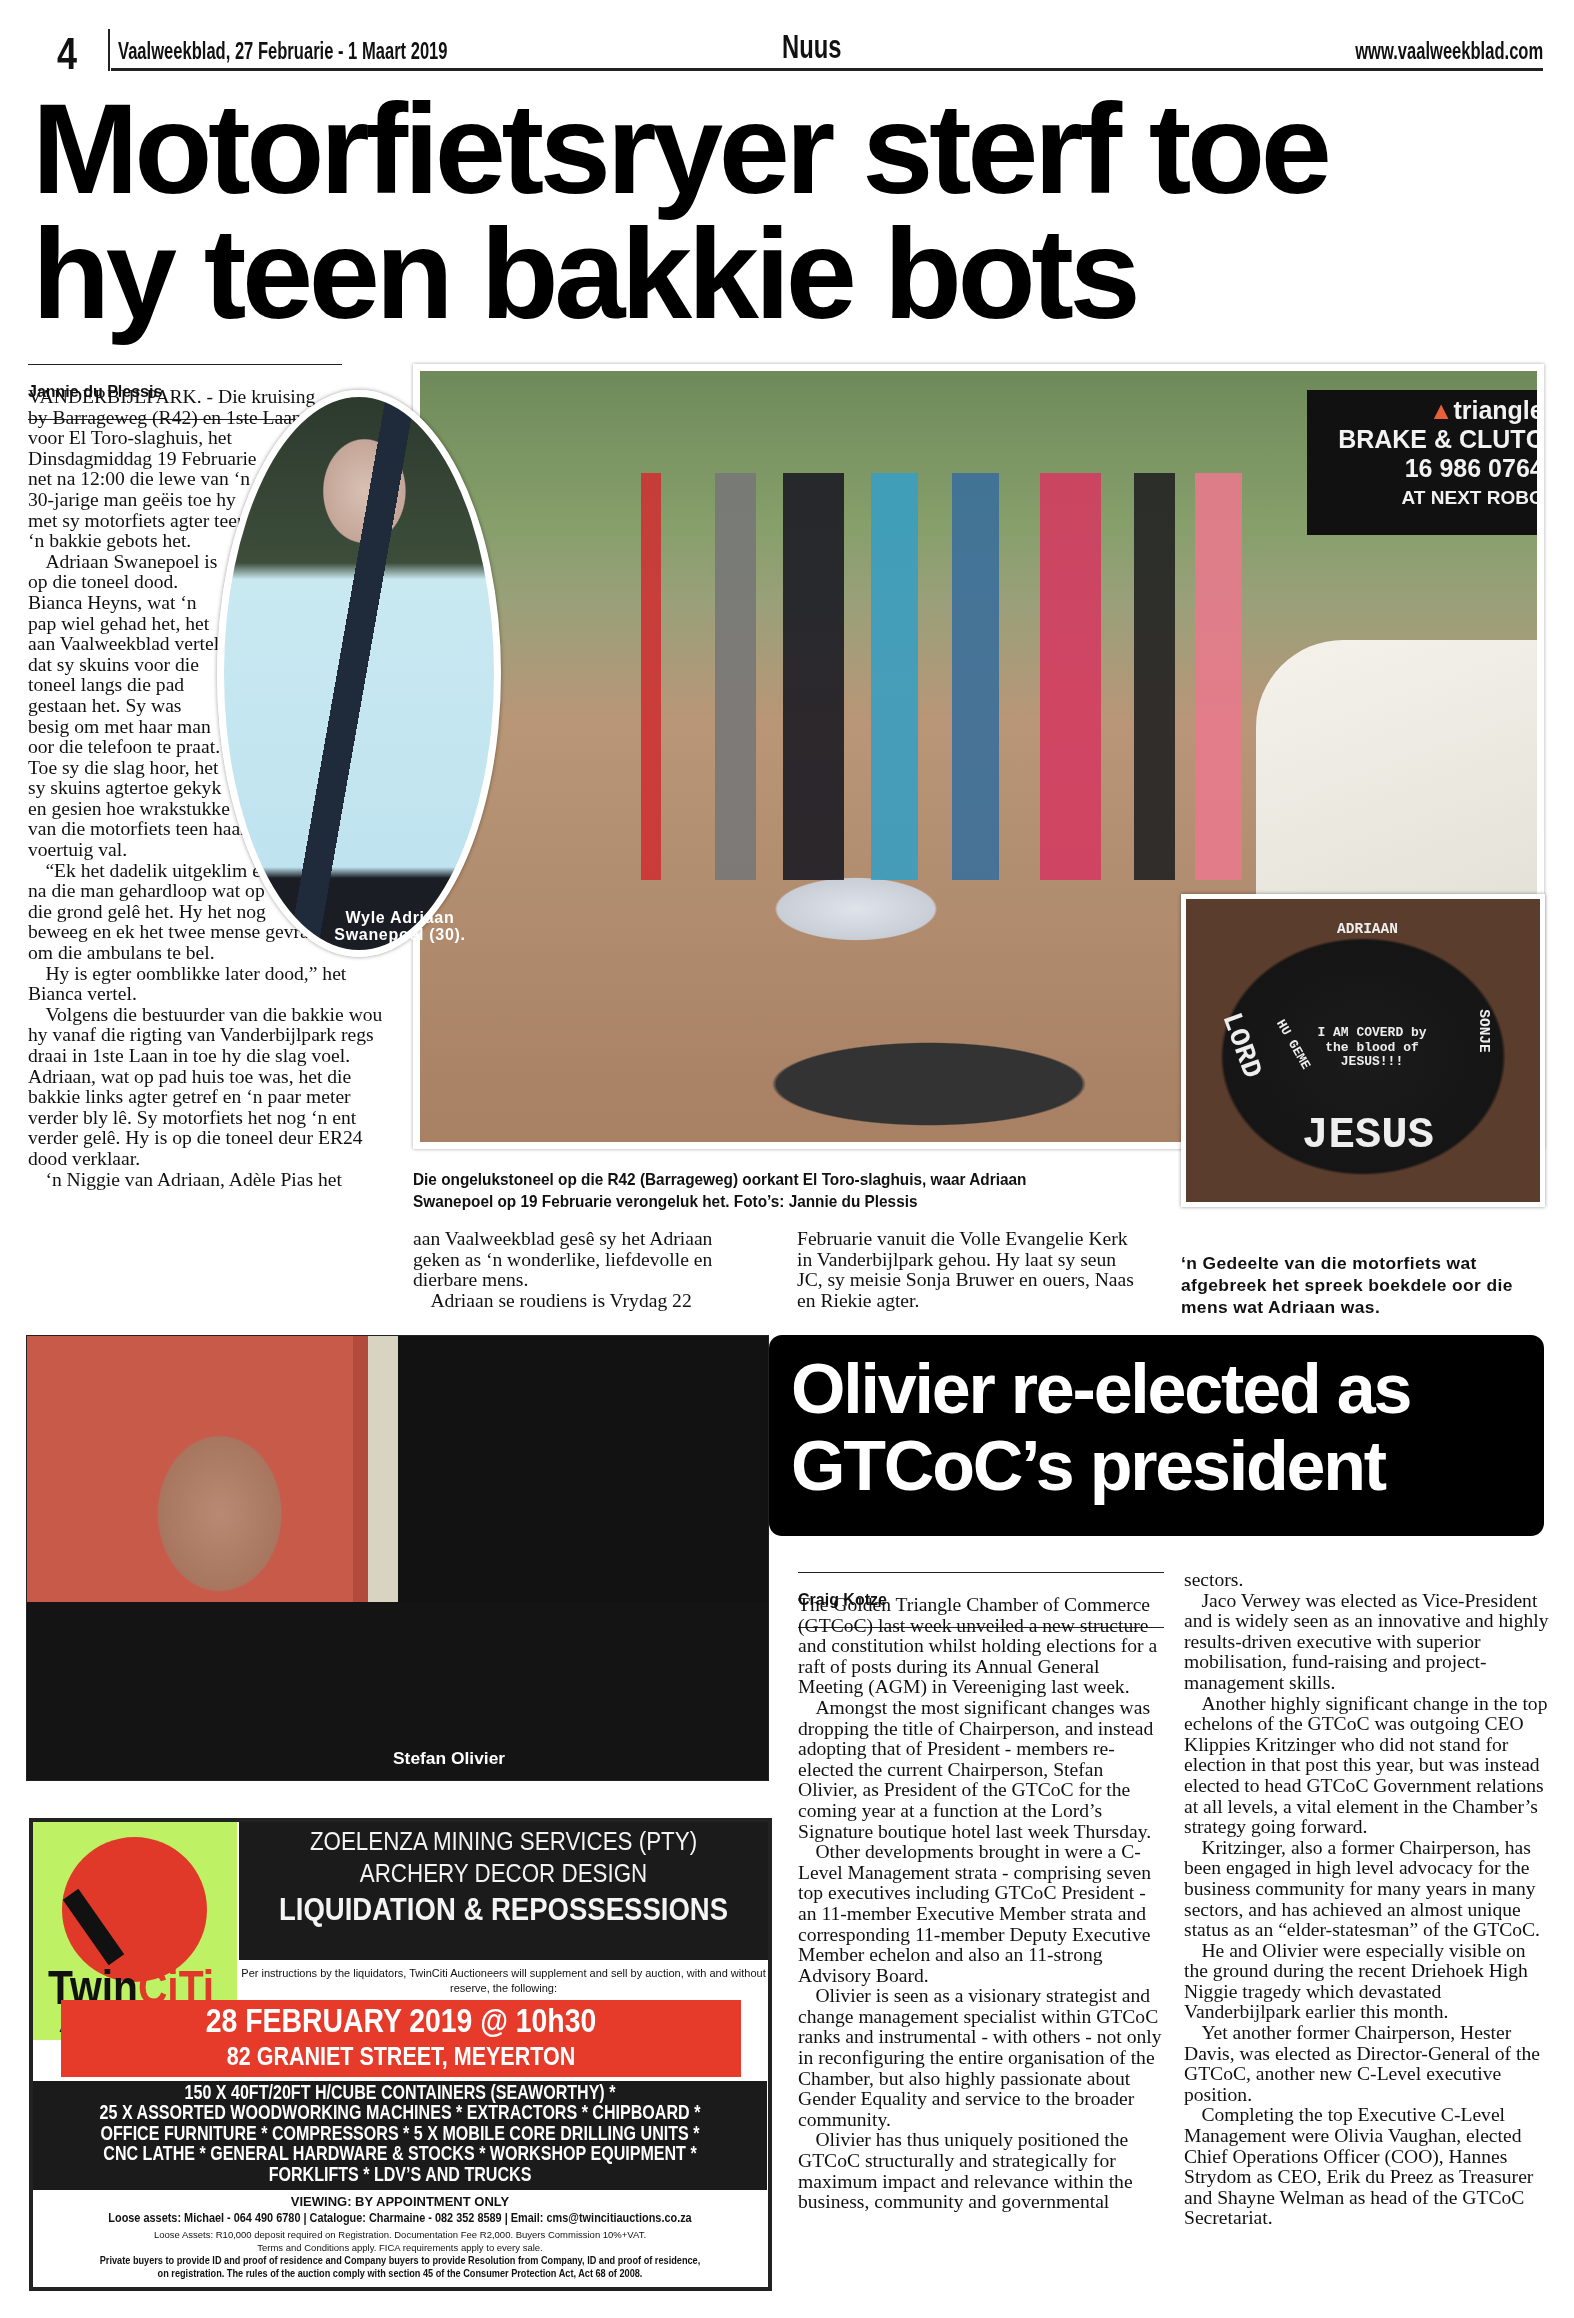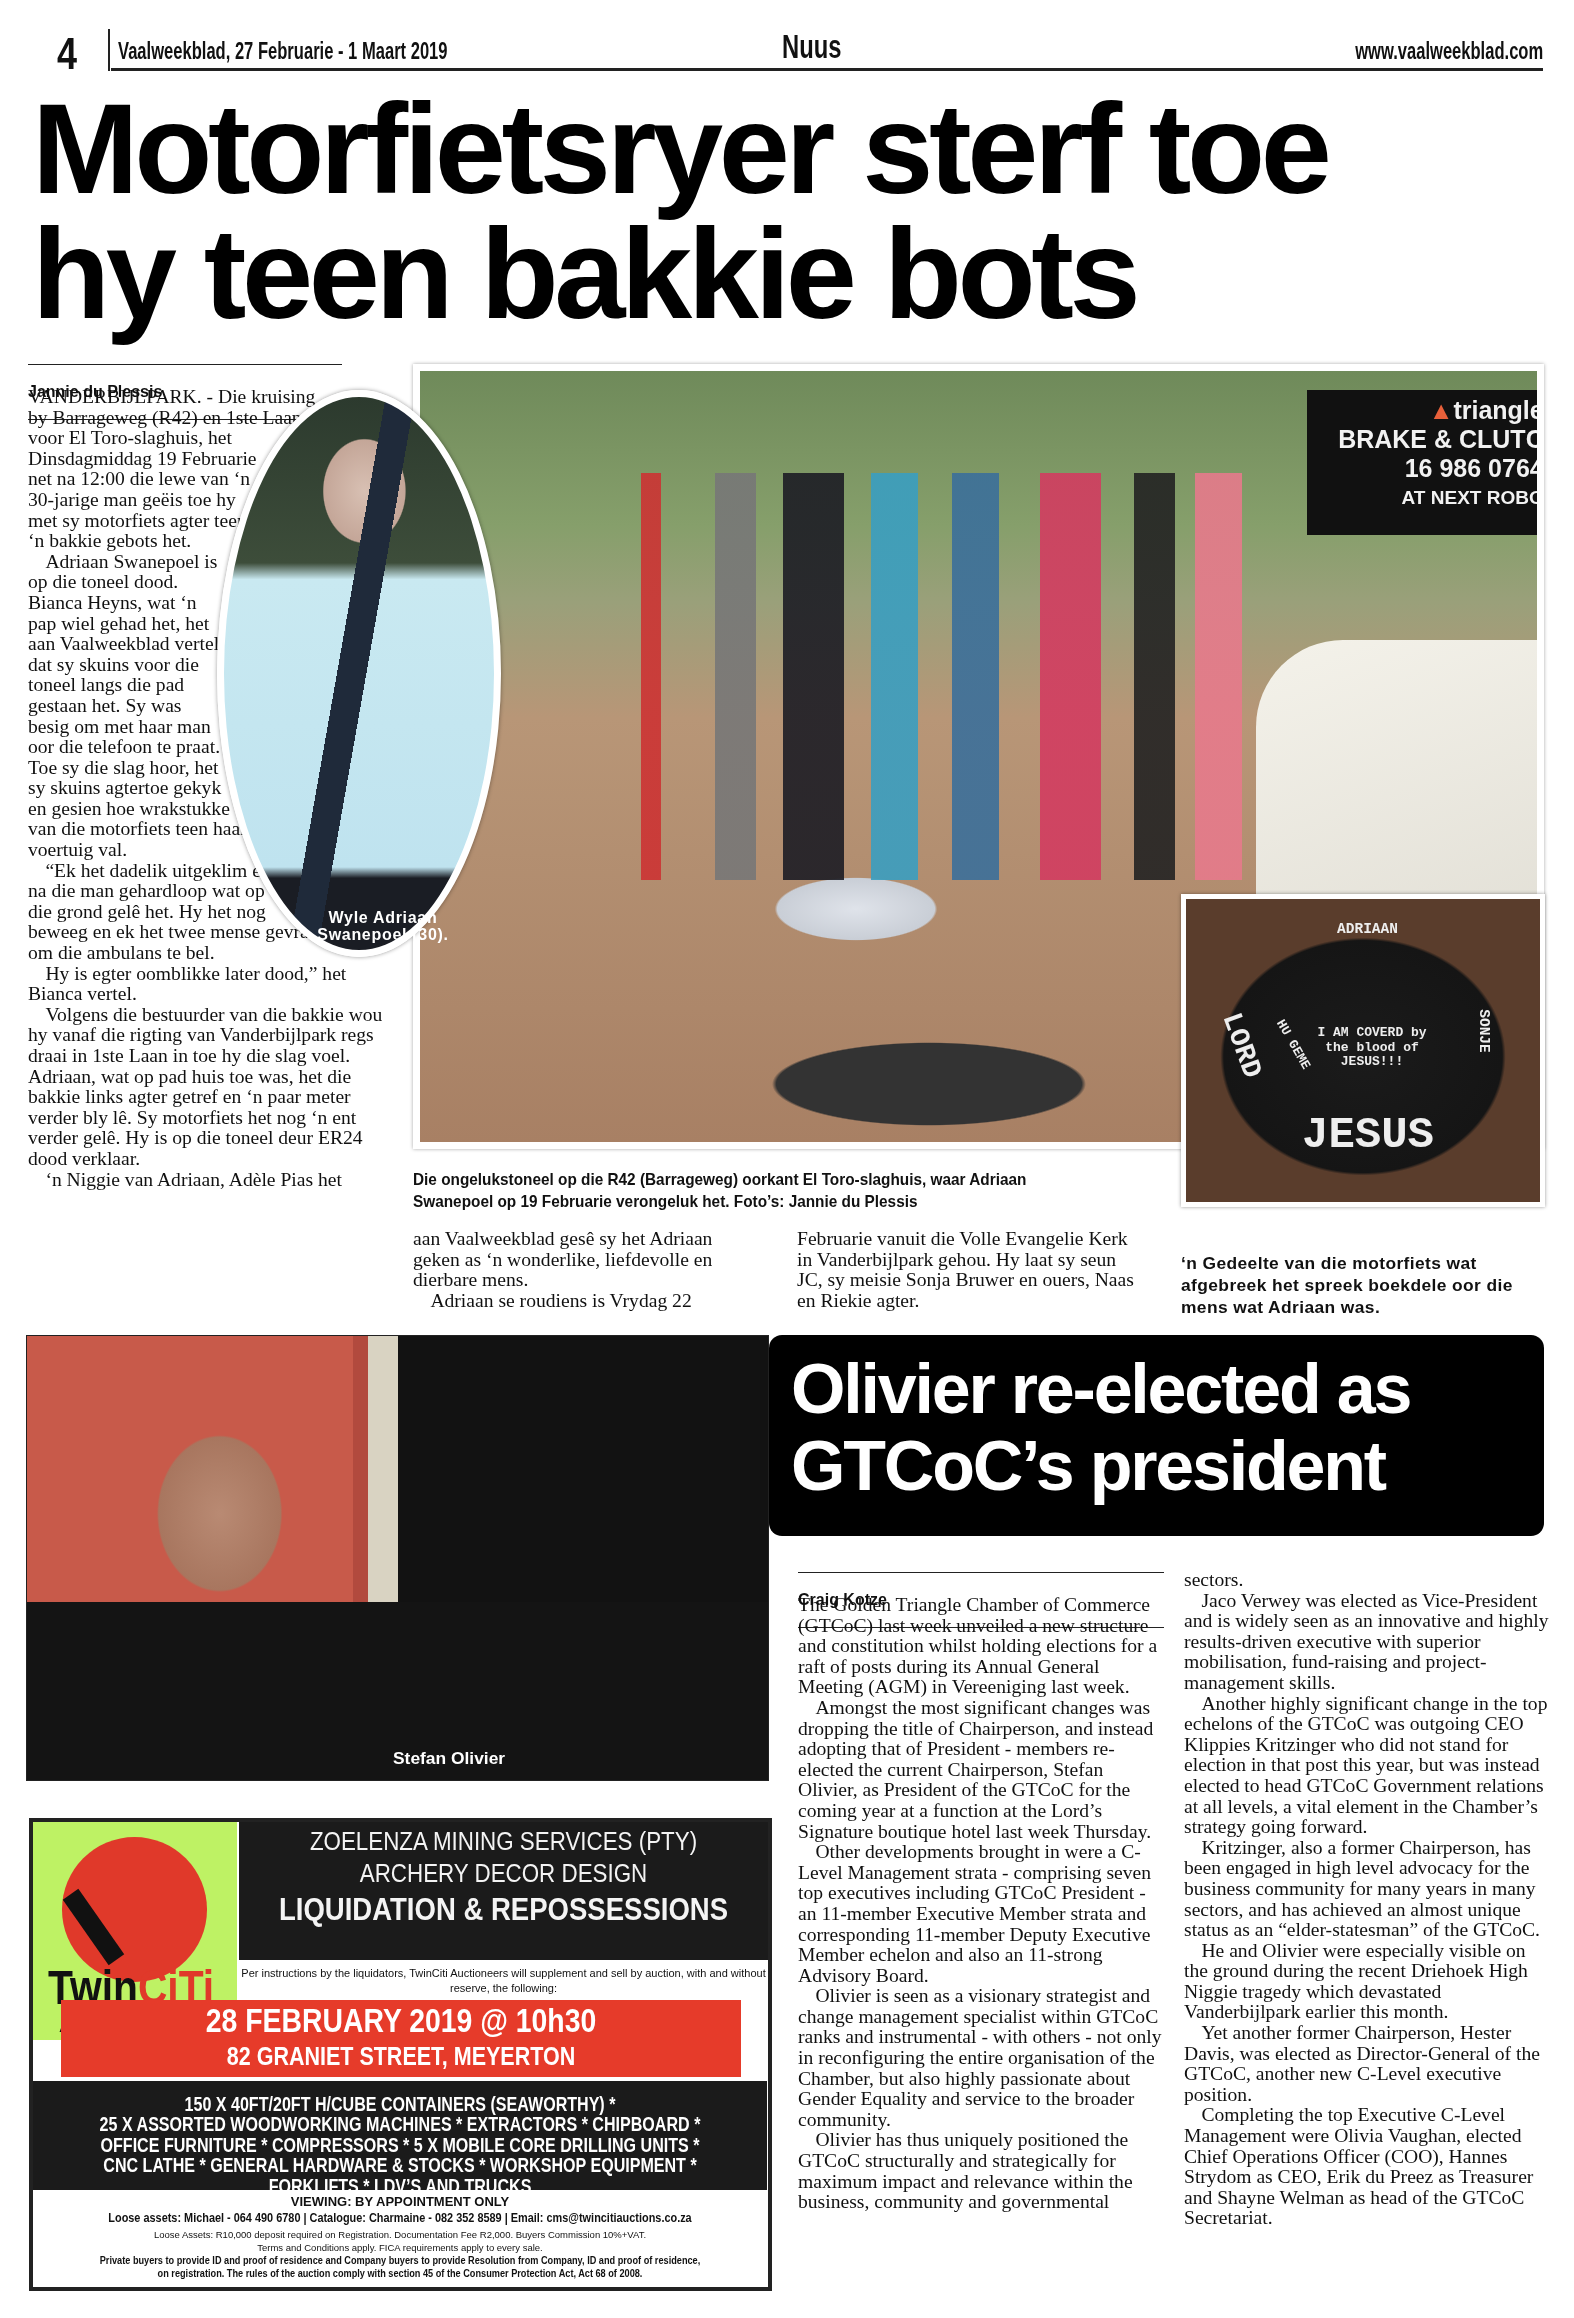--- a/index.html
+++ b/index.html
@@ -39,21 +39,21 @@
   .car-white { left: 836px; top: 269px; width: 291px; height: 502px; background: linear-gradient(160deg,#f4f2ea,#d9d6cc); border-radius: 87px 0 0 0; }
   .people { left: 160px; top: 102px; width: 676px; height: 407px;
     background:
       linear-gradient(90deg, transparent 0 9%, #c33 9% 12%, transparent 12% 20%, #777 20% 26%, transparent 26% 30%, #1c1c24 30% 39%, transparent 39% 43%, #3a9ec0 43% 50%, transparent 50% 55%, #3b6f9a 55% 62%, transparent 62% 68%, #d23c60 68% 77%, transparent 77% 82%, #222 82% 88%, transparent 88% 91%, #e67a8b 91% 98%, transparent 98%); opacity: .9; }
 
   .photo-inset-circle { left: 217px; top: 390px; width: 284px; height: 567px; border-radius: 50%; border: 7.3px solid #fff; box-shadow: 0 0 4.4px rgba(0,0,0,.4);
     background:
       linear-gradient(100deg, transparent 0 44%, #1f2a3a 44% 52%, transparent 52%),
       radial-gradient(ellipse 58px 73px at 52% 17%, #d8c0b3 0%, #c4a698 70%, transparent 72%),
       linear-gradient(180deg, #2c3a2e 0%, #3d4d3a 30%, #c9e9f1 33%, #bfe3ef 85%, #1a1d24 87%); }
-  .inset-caption { left: 296px; top: 909px; width: 174px; color: #fff; font: bold 16px/17.4px "Liberation Sans", sans-serif; text-align: center; letter-spacing: 0.7px; }
+  .inset-caption { left: 313px; top: 909px; width: 174px; color: #fff; font: bold 16px/17.4px "Liberation Sans", sans-serif; text-align: center; letter-spacing: 0.7px; }
 
   .photo-helmet { left: 1181px; top: 894px; width: 364px; height: 313px; border: 5.8px solid #fff; box-shadow: 0 0 3.6px rgba(0,0,0,.4);
     background: radial-gradient(ellipse 174px 145px at 50% 52%, #1b1b1b 0%, #151515 80%, #5a3d2c 82%), #6b4a35; color: #eee; }
   .helmet-text { font: bold 14.5px "Liberation Mono", monospace; color: #eee; text-align: center; }
 
   .caption-bold { font: bold 16.7px/22px "Liberation Sans", sans-serif; transform-origin: left; }
 
   
   .photo-olivier { left: 26px; top: 1335px; width: 743px; height: 446px; border: 1.5px solid #222;
     background:
@@ -70,21 +70,21 @@
   .ad-logo-text { left: 14.5px; top: 138px; font: bold 48px "Liberation Sans", sans-serif; transform: scaleX(0.85); transform-origin: left; }
   .ad-logo-text .red { color: #e0392a; }
   .ad-logo-sub { left: 26px; top: 190px; font: bold 22px "Liberation Sans", sans-serif; letter-spacing: 2.9px; }
   .ad-top { left: 206px; top: 0; width: 529px; height: 138px; background: #1b1b1b; color: #f4f4f4; text-align: center; padding-top: 2.9px; }
   .ad-top .l1, .ad-top .l2 { font-size: 26px; line-height: 32px; transform: scaleX(0.86); }
   .ad-top .l3 { font: bold 32px/41px "Liberation Sans", sans-serif; transform: scaleX(0.86); }
   .ad-instr { left: 206px; top: 144px; width: 529px; text-align: center; font-size: 11px; line-height: 14.5px; }
   .ad-red { left: 28px; top: 178px; width: 680px; height: 77px; background: #e63b2a; color: #fff; text-align: center; }
   .ad-red .d1 { font: bold 33px/41px "Liberation Sans", sans-serif; transform: scaleX(0.86); }
   .ad-red .d2 { font: bold 25px/30.5px "Liberation Sans", sans-serif; transform: scaleX(0.86); }
-  .ad-items { left: 0; top: 259px; width: 734px; height: 109px; background: #1b1b1b; color: #fff; text-align: center; padding-top: 13px; }
+  .ad-items { left: 0; top: 259px; width: 734px; height: 109px; background: #1b1b1b; color: #fff; text-align: center; padding-top: 1px; }
   .ad-items div { font: bold 19.6px/20.4px "Liberation Sans", sans-serif; transform: scaleX(0.82); }
   .ad-foot { left: 0; top: 371px; width: 734px; text-align: center; }
   .ad-foot .v { font: bold 13px/17.4px "Liberation Sans", sans-serif; }
   .ad-foot .c { font: bold 12.4px/17.4px "Liberation Sans", sans-serif; transform: scaleX(0.88); }
   .ad-foot .s { font-size: 9.5px; line-height: 13px; }
   .ad-foot .p { font: bold 10.2px/13px "Liberation Sans", sans-serif; transform: scaleX(0.9); }
 </style>
 </head>
 <body>
 

